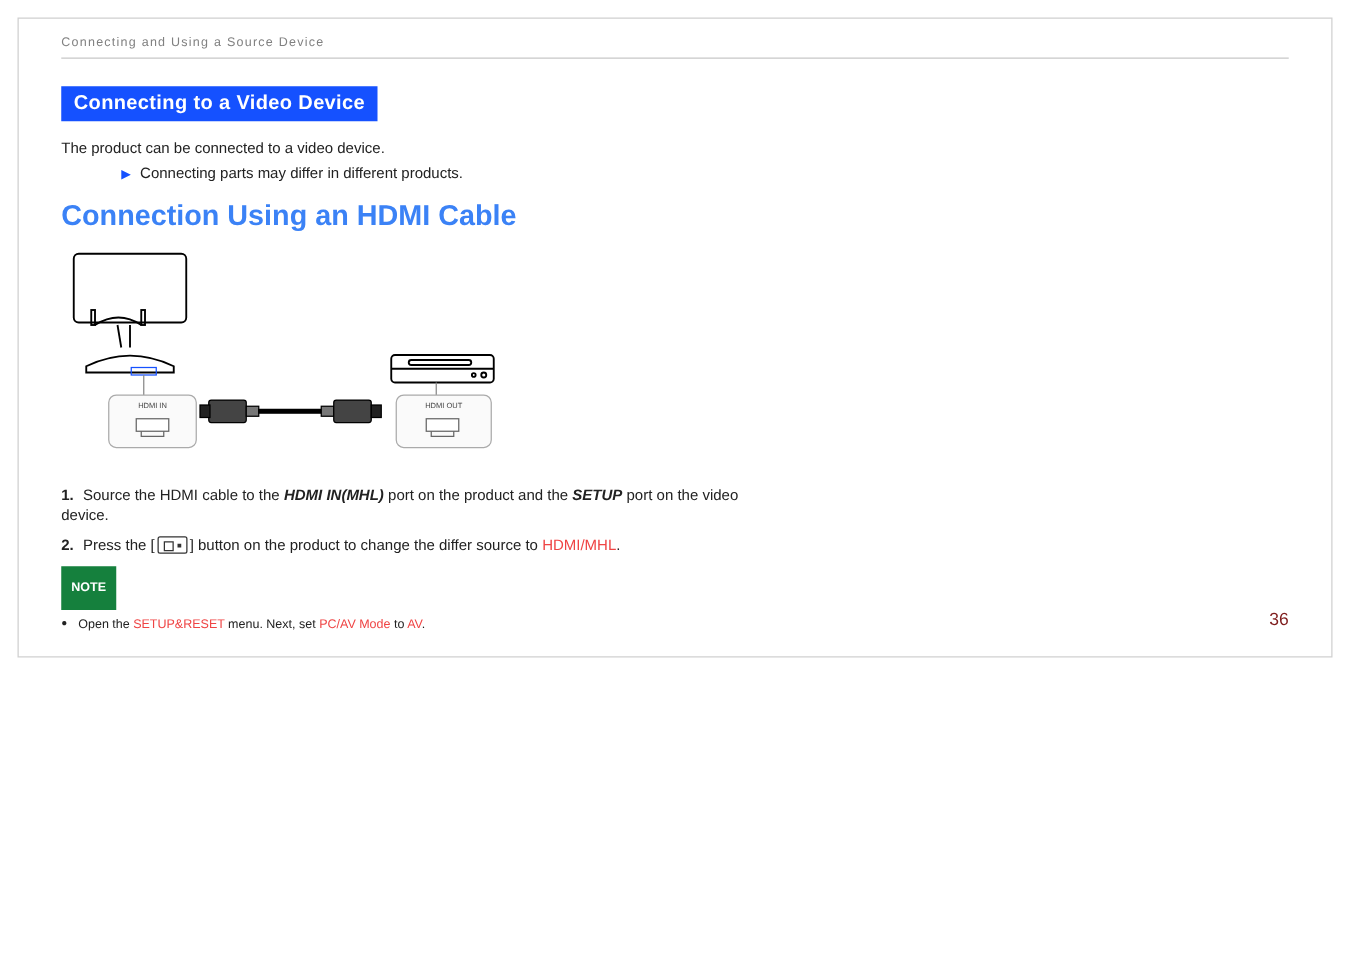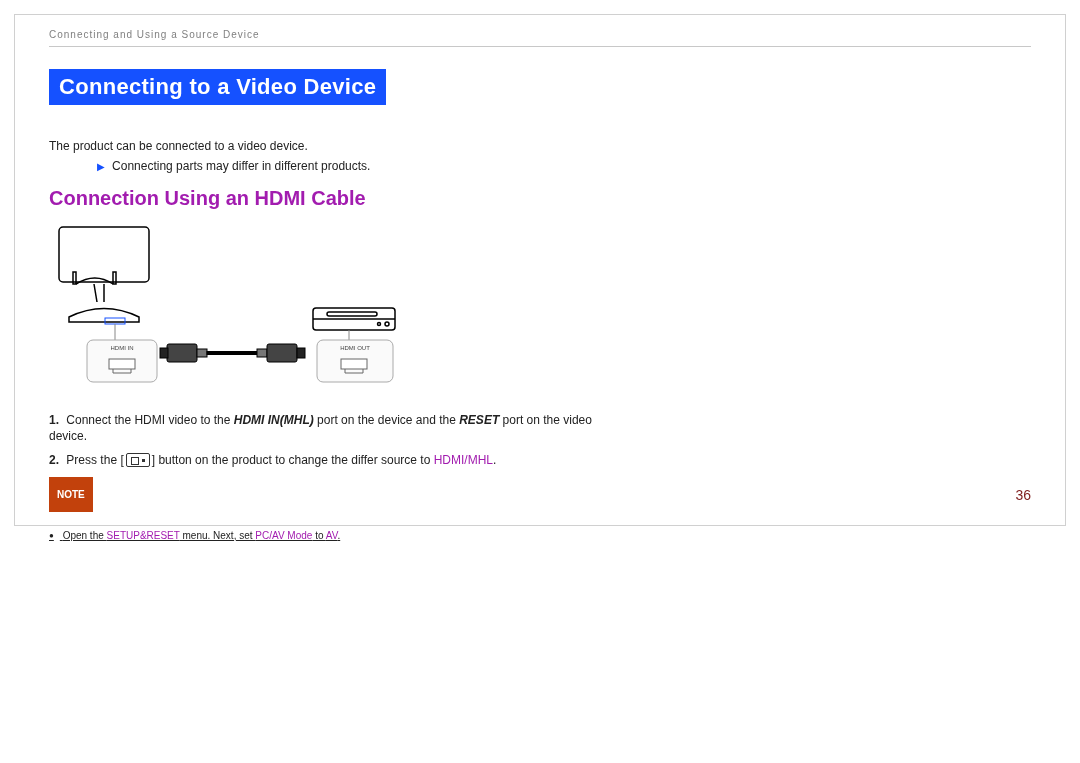--- a/index.html
+++ b/index.html
@@ -2,37 +2,37 @@
 <html><head>
   <meta charset="utf-8">
   <style>
     * { box-sizing: border-box; margin: 0; padding: 0; }
     html, body { width: 1080px; height: 763px; background: #fff; font-family: Arial, Helvetica, sans-serif; color: #222; }
     .page-wrap { padding: 14px; width: 1080px; height: 540px; }
     .page { width: 100%; height: 100%; border: 1px solid #d0d0d0; position: relative; }
     .header-line { font-size: 10px; letter-spacing: 1px; color: #808080; padding: 14px 34px 6px; }
     .hr { border: none; border-bottom: 1px solid #c8c8c8; margin: 0 34px 10px; }
     .content { padding: 0 34px; }
-    .title-bar { display: inline-block; background: #1551ff; color: #fff; font-weight: bold; font-size: 22px; padding: 5px 10px; margin-top: 12px; margin-bottom: 14px; letter-spacing: 0.3px; }
-    .intro { font-size: 12px; margin-bottom: 6px; margin-top: 20px; }
+    .title-bar { display: inline-block; background: #1551ff; color: #fff; font-weight: bold; font-size: 16px; padding: 5px 10px; margin-top: 12px; margin-bottom: 14px; letter-spacing: 0.3px; }
+    .intro { font-size: 12px; margin-bottom: 6px; }
     .bullet-line { font-size: 12px; margin-bottom: 14px; padding-left: 48px; }
     .blue-arrow { color: #1551ff; font-size: 10px; vertical-align: middle; margin-right: 4px; }
-    .subhead { color: #a21caf; font-weight: bold; font-size: 20px; margin-bottom: 12px; }
+    .subhead { color: #3b82f6; font-weight: bold; font-size: 23px; margin-bottom: 12px; }
     .diagram { width: 360px; margin-bottom: 10px; }
     .diagram svg { display: block; }
     .ol { list-style: none; font-size: 12px; margin-top: 8px; }
     .ol li { margin-bottom: 8px; line-height: 1.35; max-width: 560px; }
     .ol .num { font-weight: bold; margin-right: 4px; }
-    .red { color: #a21caf; }
+    .red { color: #ef4444; }
     .bold { font-weight: bold; font-style: italic; }
     .source-icon { display: inline-block; width: 24px; height: 14px; border: 1px solid #333; border-radius: 2px; vertical-align: -3px; margin: 0 2px; position: relative; }
     .source-icon::before { content: ""; position: absolute; left: 4px; top: 3px; width: 6px; height: 6px; border: 1px solid #333; }
     .source-icon::after { content: ""; position: absolute; right: 4px; top: 5px; width: 3px; height: 3px; background: #333; }
-    .note-tag { display: inline-block; background: #c2410c; color: #fff; font-size: 10px; font-weight: bold; padding: 12px 8px; margin-bottom: 18px; }
-    .note-body { font-size: 10px; text-decoration: underline; }
+    .note-tag { display: inline-block; background: #15803d; color: #fff; font-size: 10px; font-weight: bold; padding: 12px 8px; margin-bottom: 6px; }
+    .note-body { font-size: 10px; }
     .note-body .bullet { font-size: 8px; vertical-align: 1px; margin-right: 6px; }
     .page-num { position: absolute; bottom: 22px; right: 34px; font-size: 14px; color: #7f1d1d; }
   </style>
 </head>
 <body>
 
 <div class="page-wrap">
   <div class="page">
     <div class="header-line">Connecting and Using a Source Device</div>
     <hr class="hr">
@@ -95,21 +95,21 @@
             <text x="306" y="128" font-size="6" text-anchor="middle" fill="#444" id="hdmi-out-text">HDMI OUT</text>
             <rect x="292" y="137" width="26" height="10" fill="#fff" stroke="#666"></rect>
             <path d="M 296 147 l 0 4 l 18 0 l 0 -4" fill="none" stroke="#666"></path>
           </g>
         </svg>
       </div>
 
       <ol class="ol">
         <li>
           <span class="num">1.</span>
-          <span>Connect the HDMI video to the </span><span class="bold">HDMI IN(MHL)</span><span> port on the device and the </span><span class="bold">RESET</span><span> port on the video device.</span>
+          <span>Source the HDMI cable to the </span><span class="bold">HDMI IN(MHL)</span><span> port on the product and the </span><span class="bold">SETUP</span><span> port on the video device.</span>
         </li>
         <li>
           <span class="num">2.</span>
           <span>Press the [</span><span class="source-icon"></span><span>] button on the product to change the differ source to </span><span class="red">HDMI/MHL</span><span>.</span>
         </li>
       </ol>
 
       <div class="note-tag">NOTE</div>
       <div class="note-body">
         <span class="bullet">●</span>

